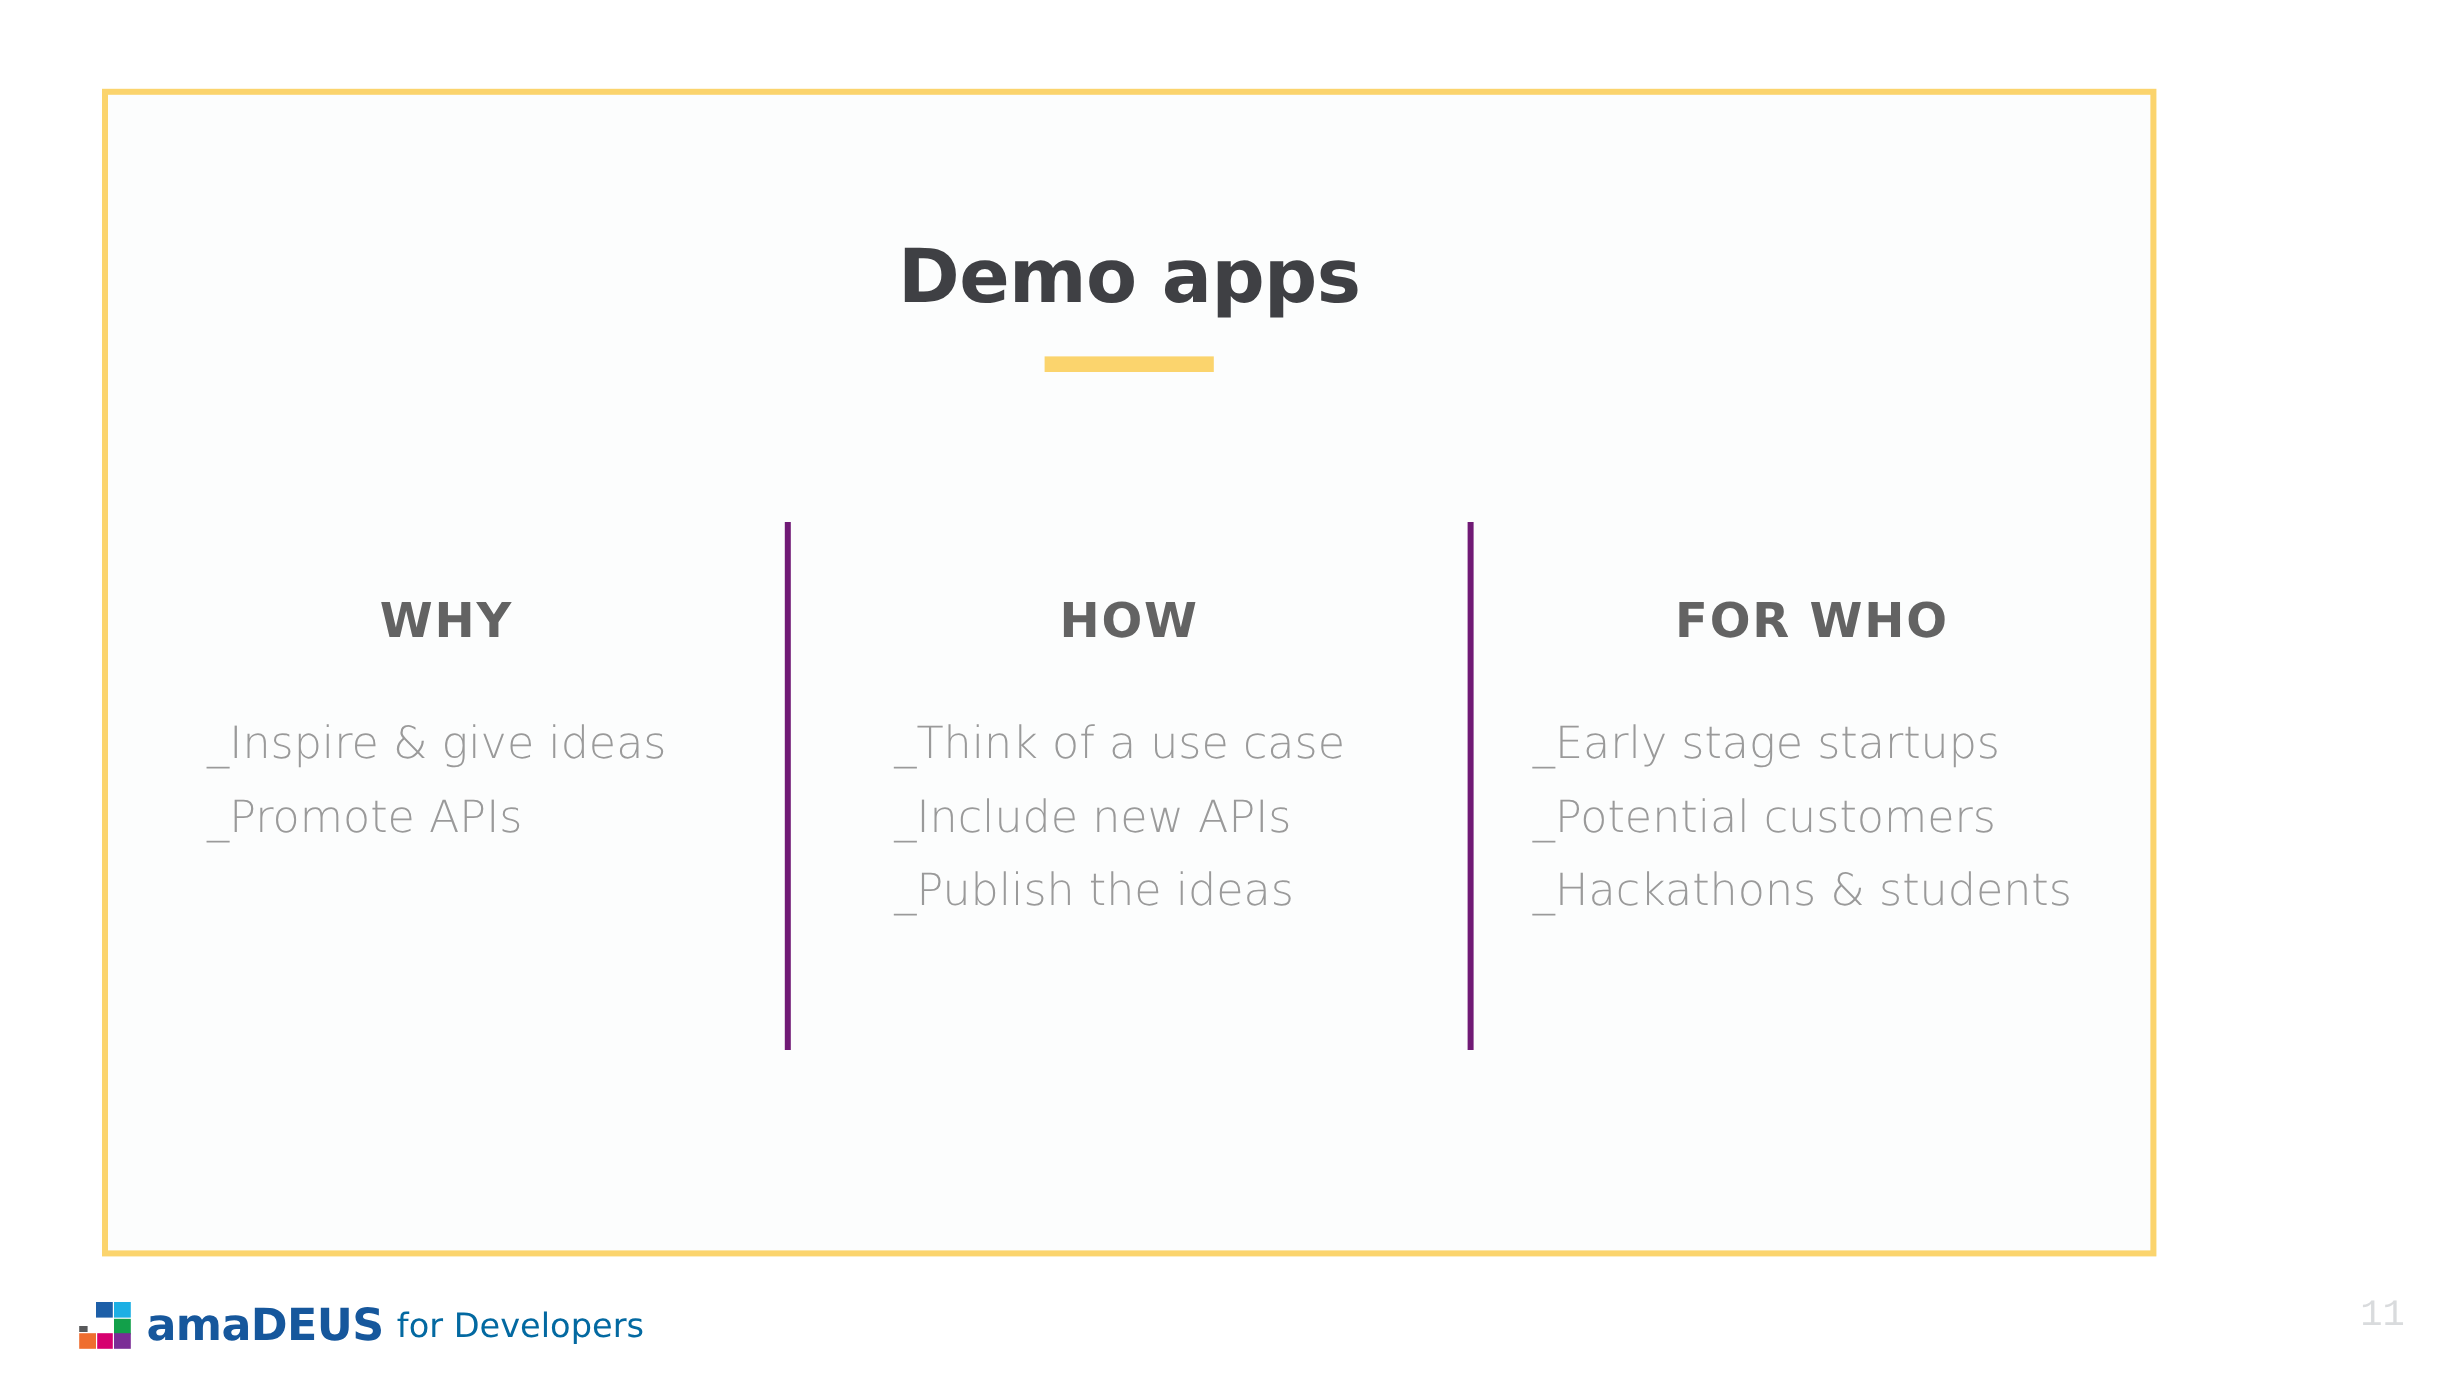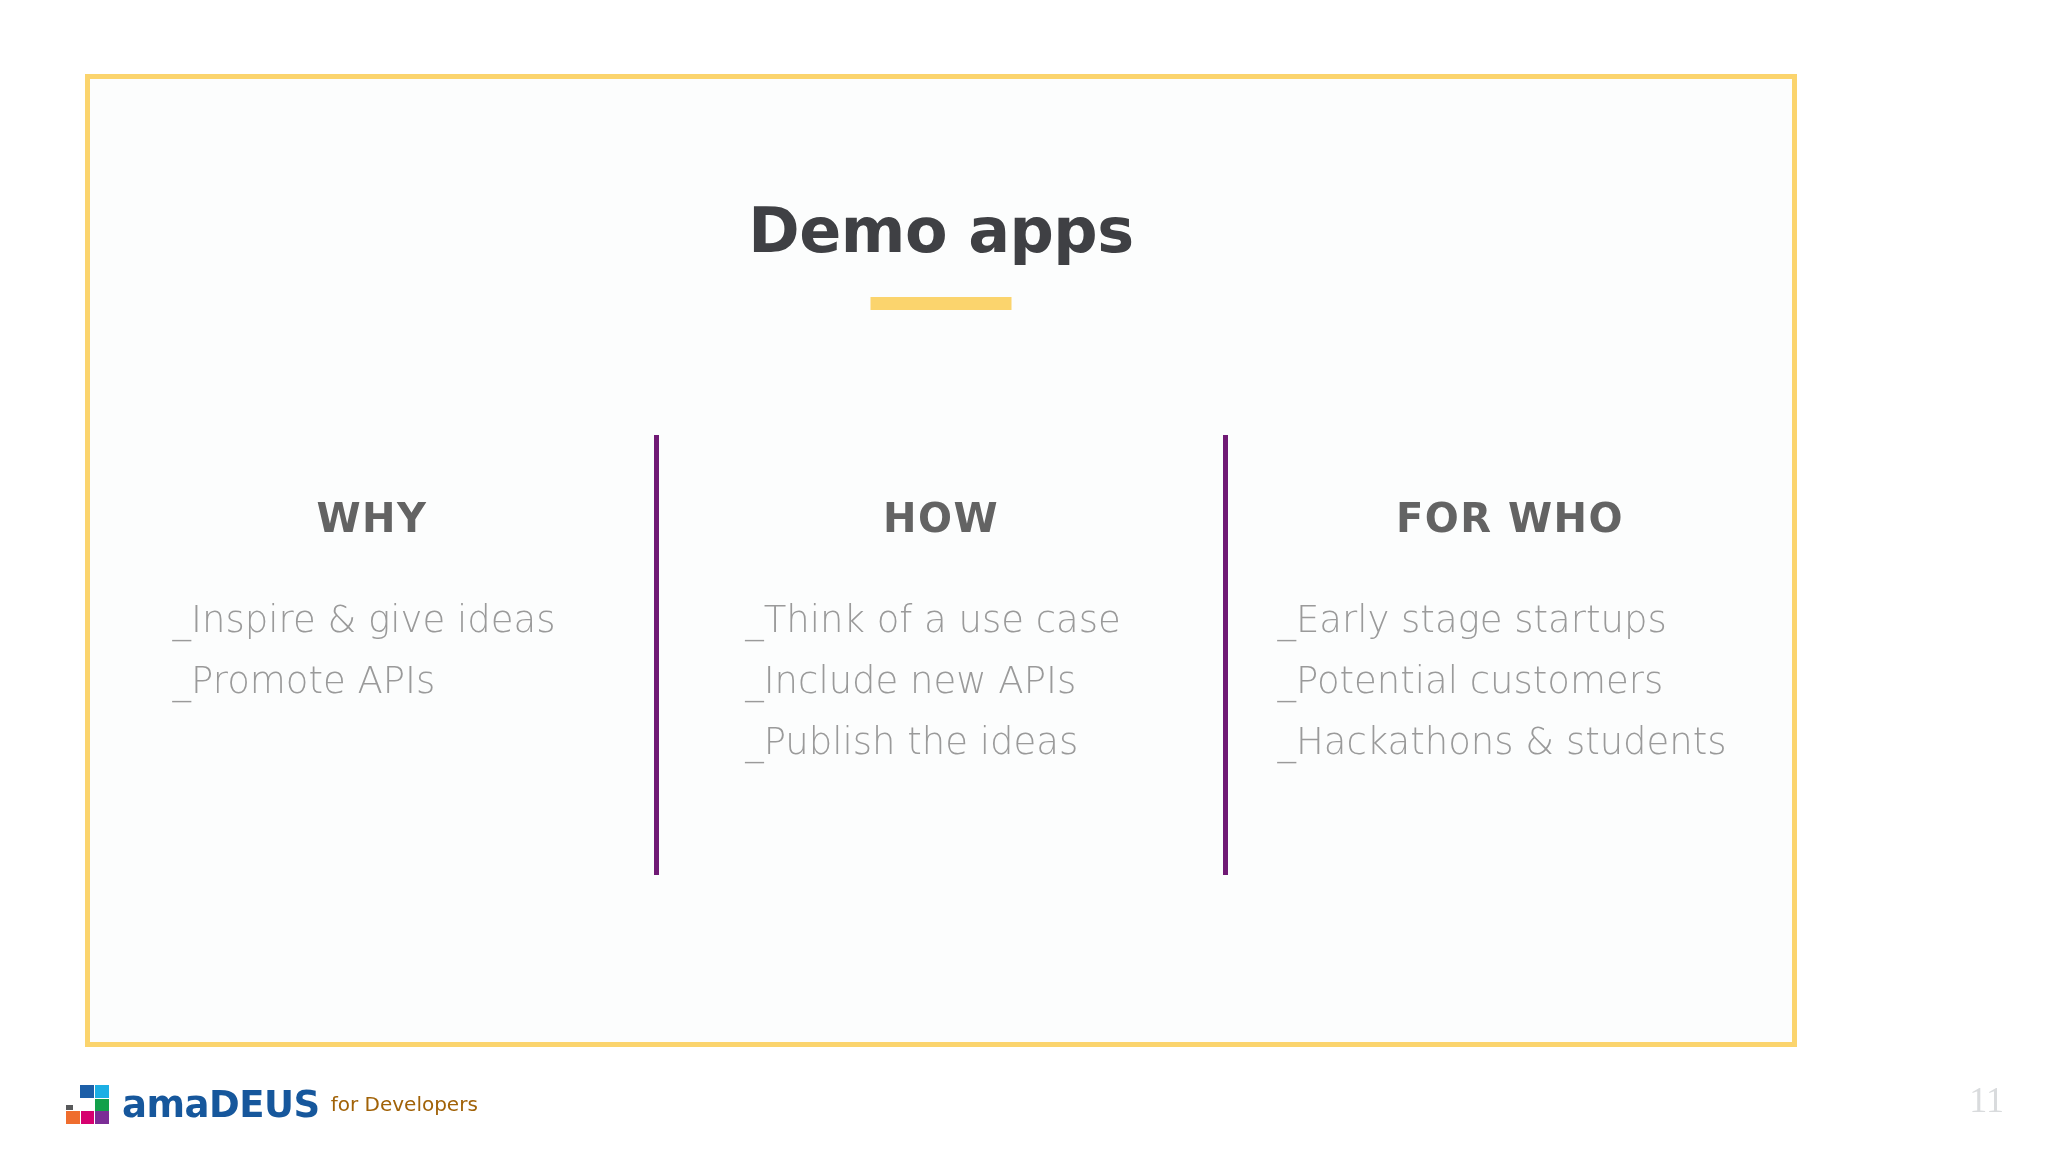--- a/index.html
+++ b/index.html
@@ -131,34 +131,34 @@
   .t-smalldot  { left: 0px;  top: 21px; width: 7px;  height: 5px;  background: #58595b; }
 
   #logo-amadeus {
     font-size: 37px;
     font-weight: 700;
     color: #16579c;
     letter-spacing: -0.5px;
     font-family: "DejaVu Sans", sans-serif;
   }
   #logo-tagline {
-    font-size: 20px;
+    font-size: 28px;
     font-weight: 400;
-    color: #a16207;
+    color: #0369a1;
     margin-left: 11px;
     font-family: "DejaVu Sans", sans-serif;
   }
 
   #page-number {
     position: absolute;
     right: 44px;
     top: 1079px;
-    font-size: 36px;
+    font-size: 31px;
     color: #d9dbdd;
-    font-family: Liberation Serif, serif;
+    font-family: Liberation Mono, monospace;
     text-align: right;
   }
 </style>
 </head>
 <body>
 
 <div id="slide-frame">
 
   <div id="slide-title">Demo apps</div>
   <div id="title-accent-bar"></div>

